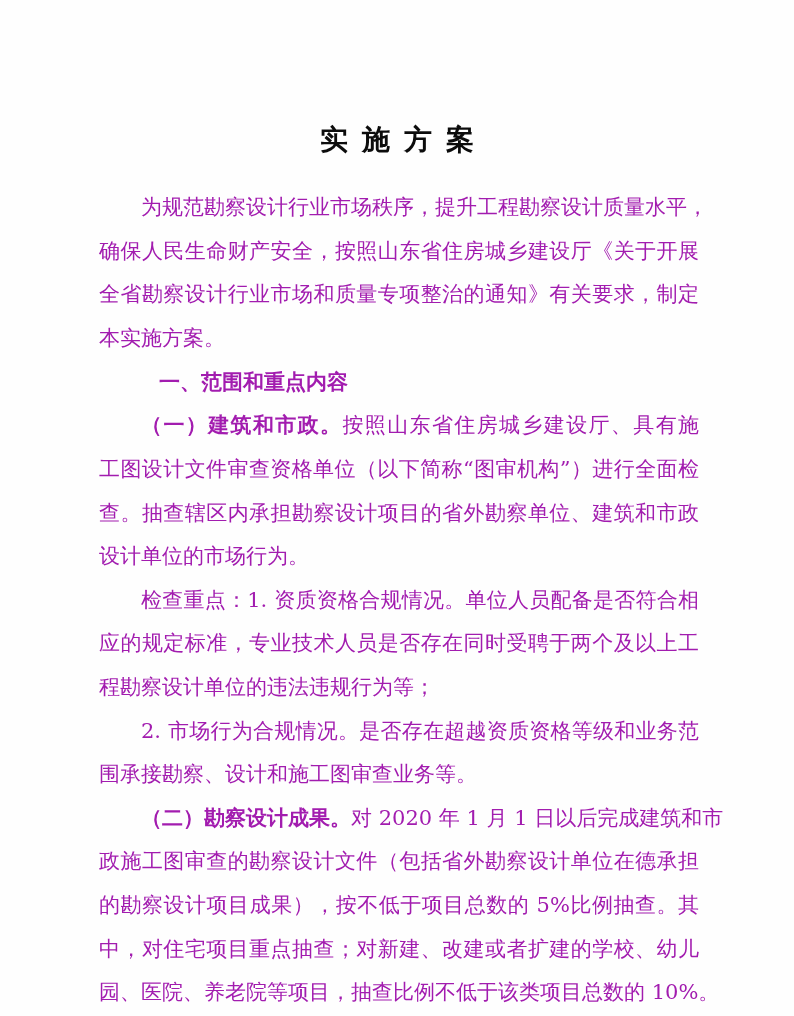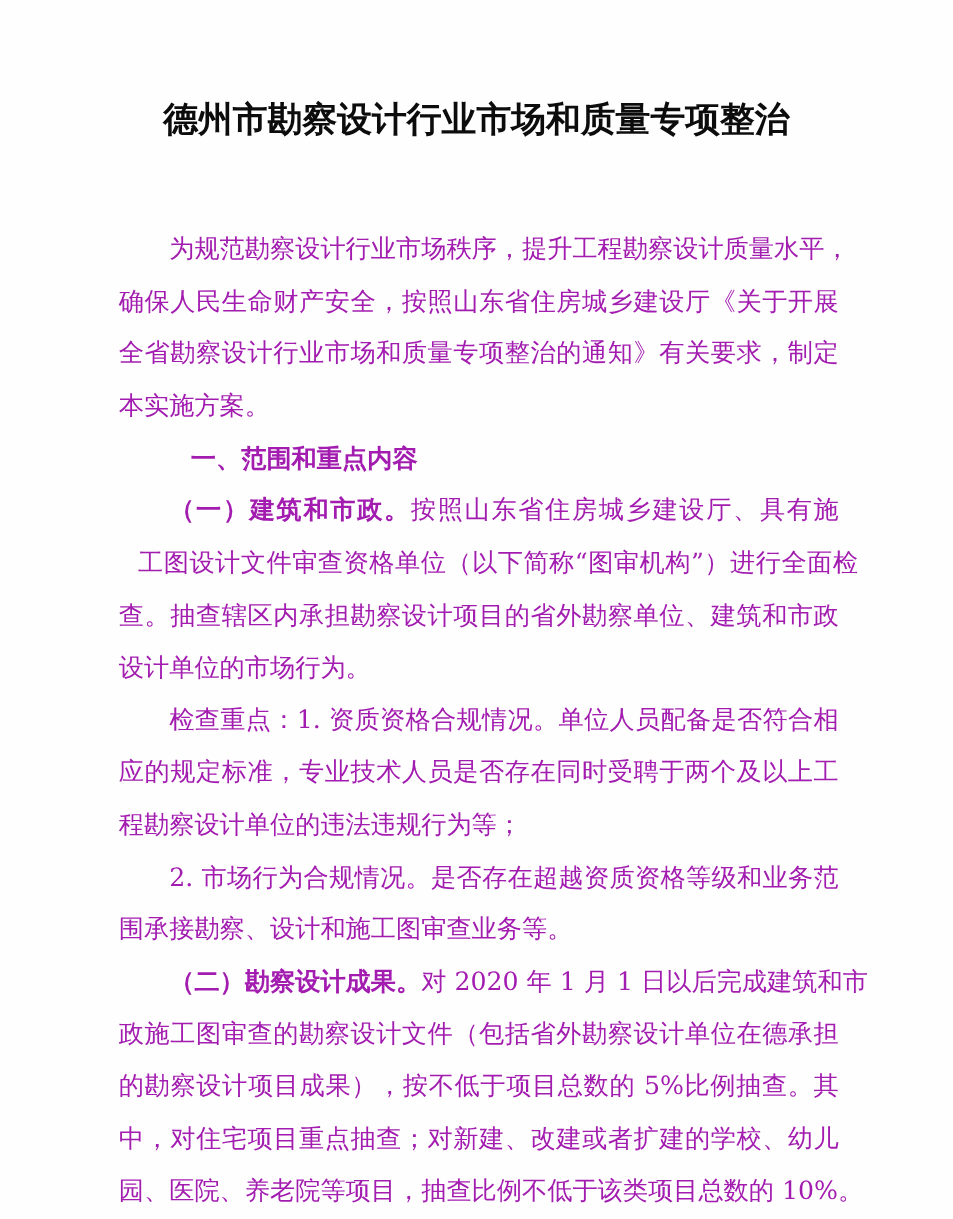--- a/index.html
+++ b/index.html
@@ -12,29 +12,29 @@
   .title2 { top: 121px; font-size: 28px; letter-spacing: 14px; padding-left: 14px; box-sizing: border-box; }
   .line { position: absolute; left: 99px; width: 600px; font-size: 21px; line-height: 30px;
           white-space: nowrap; color: #a21caf; }
   .b { font-weight: bold; font-family: "DejaVu Sans", "Liberation Sans", sans-serif; }
   .just { text-align: justify; text-align-last: justify; }
 </style>
 </head>
 <body>
 
 <div class="page">
-  <div class="title title1">德州市勘察设计行业市场和质量专项整治</div>
+  <div class="title title2">实施方案</div>
   <div id="body-lines">
       <div class="line just" style="top: 192px; left: 141px; width: 558px;"><span>为规范勘察设计行业市场秩序，提升工程勘察设计质量水平，</span></div>
       <div class="line just" style="top: 236px;"><span>确保人民生命财产安全，按照山东省住房城乡建设厅《关于开展</span></div>
       <div class="line just" style="top: 279px;"><span>全省勘察设计行业市场和质量专项整治的通知》有关要求，制定</span></div>
       <div class="line" style="top: 323px;"><span>本实施方案。</span></div>
       <div class="line b" style="top: 367px; left: 159px; width: 558px;"><span>一、范围和重点内容</span></div>
       <div class="line just" style="top: 410px; left: 141px; width: 558px;"><span class="b">（一）建筑和市政。</span><span>按照山东省住房城乡建设厅、具有施</span></div>
-      <div class="line just" style="top: 454px; margin-left: 16px;"><span>工图设计文件审查资格单位（以下简称“图审机构”）进行全面检</span></div>
+      <div class="line just" style="top: 454px;"><span>工图设计文件审查资格单位（以下简称“图审机构”）进行全面检</span></div>
       <div class="line just" style="top: 498px;"><span>查。抽查辖区内承担勘察设计项目的省外勘察单位、建筑和市政</span></div>
       <div class="line" style="top: 541px;"><span>设计单位的市场行为。</span></div>
       <div class="line just" style="top: 585px; left: 141px; width: 558px;"><span>检查重点：1. 资质资格合规情况。单位人员配备是否符合相</span></div>
       <div class="line just" style="top: 628px;"><span>应的规定标准，专业技术人员是否存在同时受聘于两个及以上工</span></div>
       <div class="line" style="top: 672px;"><span>程勘察设计单位的违法违规行为等；</span></div>
       <div class="line just" style="top: 716px; left: 141px; width: 558px;"><span>2. 市场行为合规情况。是否存在超越资质资格等级和业务范</span></div>
       <div class="line" style="top: 759px;"><span>围承接勘察、设计和施工图审查业务等。</span></div>
       <div class="line just" style="top: 803px; left: 141px; width: 558px;"><span class="b">（二）勘察设计成果。</span><span>对 2020 年 1 月 1 日以后完成建筑和市</span></div>
       <div class="line just" style="top: 846px;"><span>政施工图审查的勘察设计文件（包括省外勘察设计单位在德承担</span></div>
       <div class="line just" style="top: 890px;"><span>的勘察设计项目成果），按不低于项目总数的 5%比例抽查。其</span></div>

